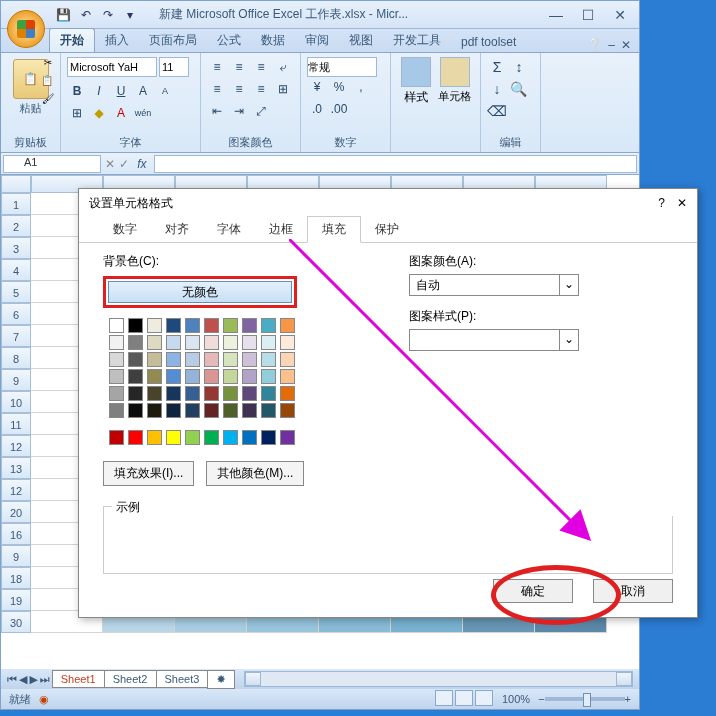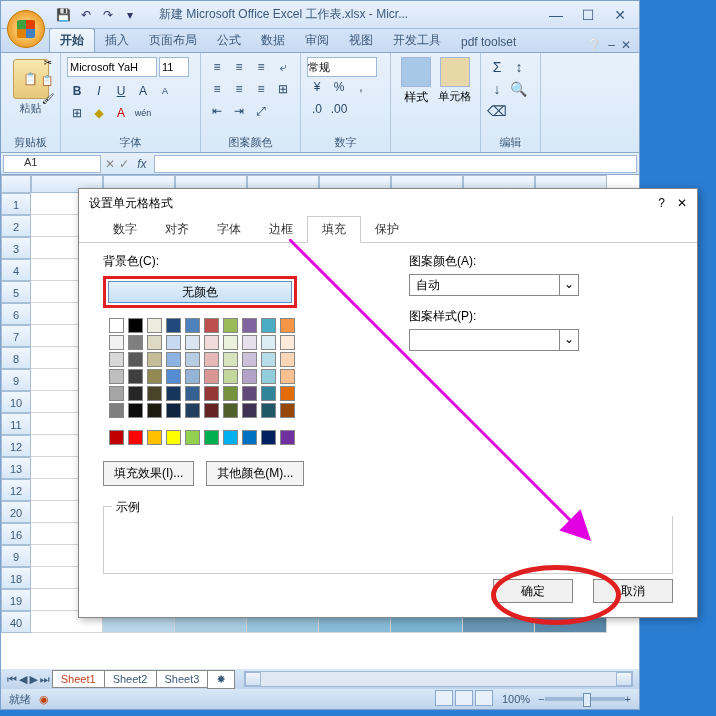--- a/index.html
+++ b/index.html
@@ -398,21 +398,21 @@
         <div class="cell" style="background:#5a88a8"></div>
         <div class="rowh">19</div>
         <div class="cell" style=""></div>
         <div class="cell" style="background:#b8d6e8"></div>
         <div class="cell" style="background:#a8cde2"></div>
         <div class="cell" style="background:#98c4dc"></div>
         <div class="cell" style="background:#88bbd6"></div>
         <div class="cell" style="background:#78b2d0"></div>
         <div class="cell" style="background:#6896b4"></div>
         <div class="cell" style="background:#5a88a8"></div>
-        <div class="rowh">40</div>
+        <div class="rowh">30</div>
         <div class="cell" style=""></div>
         <div class="cell" style="background:#b8d6e8"></div>
         <div class="cell" style="background:#a8cde2"></div>
         <div class="cell" style="background:#98c4dc"></div>
         <div class="cell" style="background:#88bbd6"></div>
         <div class="cell" style="background:#78b2d0"></div>
         <div class="cell" style="background:#6896b4"></div>
         <div class="cell" style="background:#5a88a8"></div>
       </div>
   </div>

